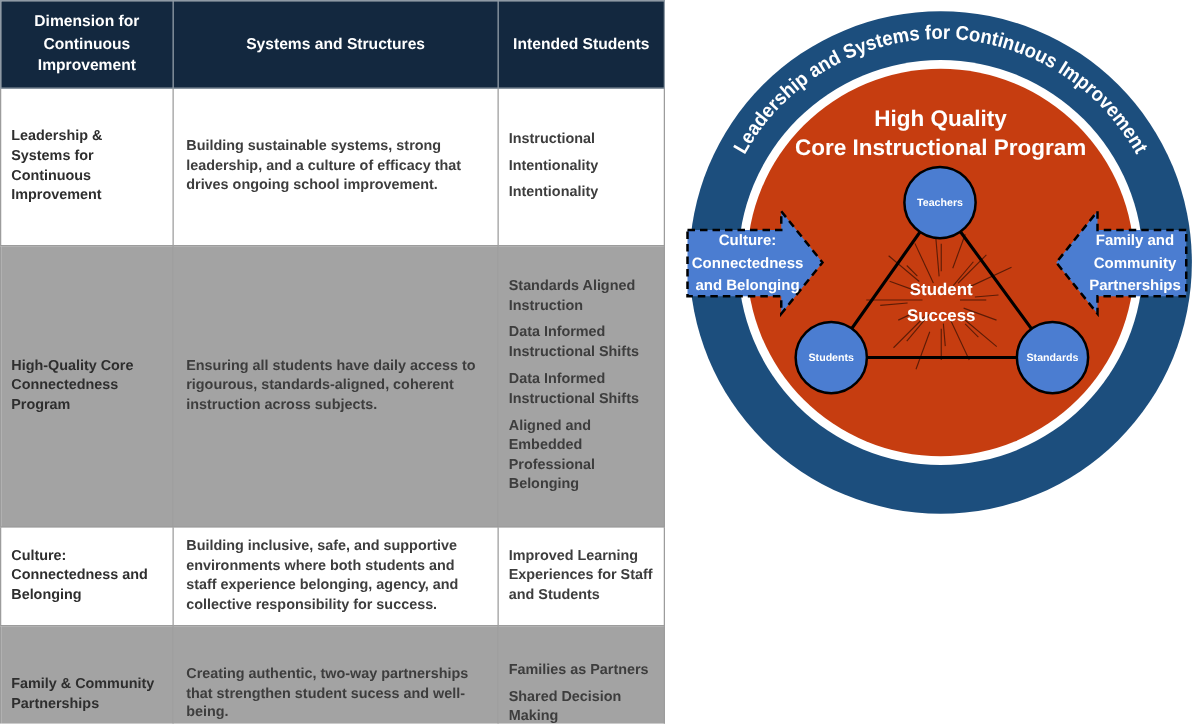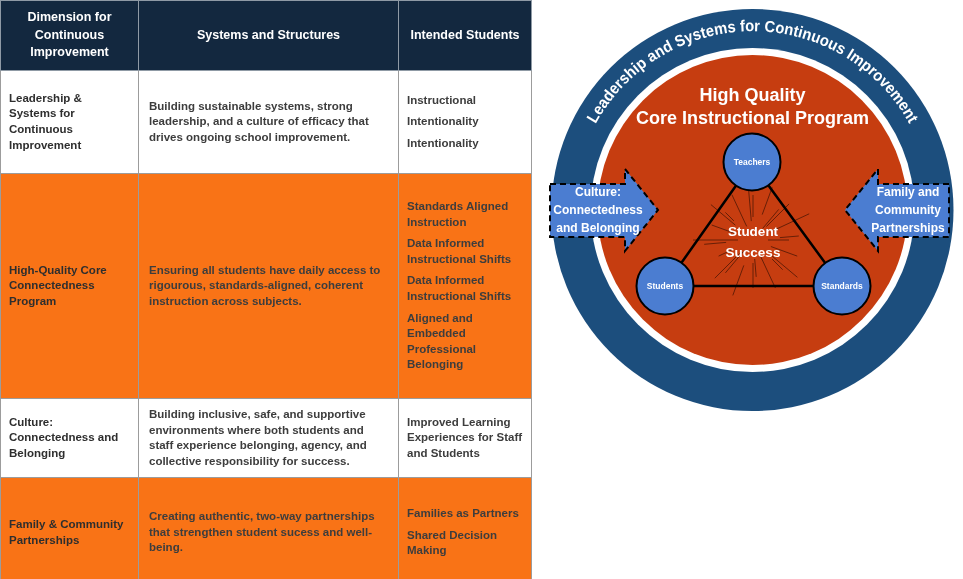--- a/index.html
+++ b/index.html
@@ -21,25 +21,25 @@
   .dim-table col.c3 { width: 133px; }
   .dim-table th, .dim-table td {
     border: 1px solid #9c9c9c; vertical-align: middle; font-weight: bold;
   }
   .dim-table thead th {
     background: #13283f; color: #ffffff; font-weight: bold;
     font-size: 12.5px; text-align: center; height: 70px;
     padding: 4px 10px; line-height: 1.4; border-color: #8f9aa5;
   }
   .dim-table td { background: #ffffff; padding: 8px 10px; }
-  .dim-table tr.alt td { background: #f97316; }
+  .dim-table tr.alt td { background: #a3a3a3; }
   td.dim-cell { font-weight: bold; color: #2e2e2e; padding: 8px 8px; }
   td.out-cell { padding: 8px 8px; vertical-align: middle; }
   .outcome { margin: 6px 0; }
-  tr.r1 { height: 103px; }
+  tr.r1 { height: 126px; }
   tr.r2 { height: 225px; }
   tr.r3 { height: 68px; }
   tr.r4 { height: 110px; }
 
   
   .diagram-wrap { position: absolute; left: 540px; top: 0; width: 423px; height: 430px; }
   svg text { font-family: "Liberation Sans", sans-serif; }
 </style>
 </head>
 <body>

